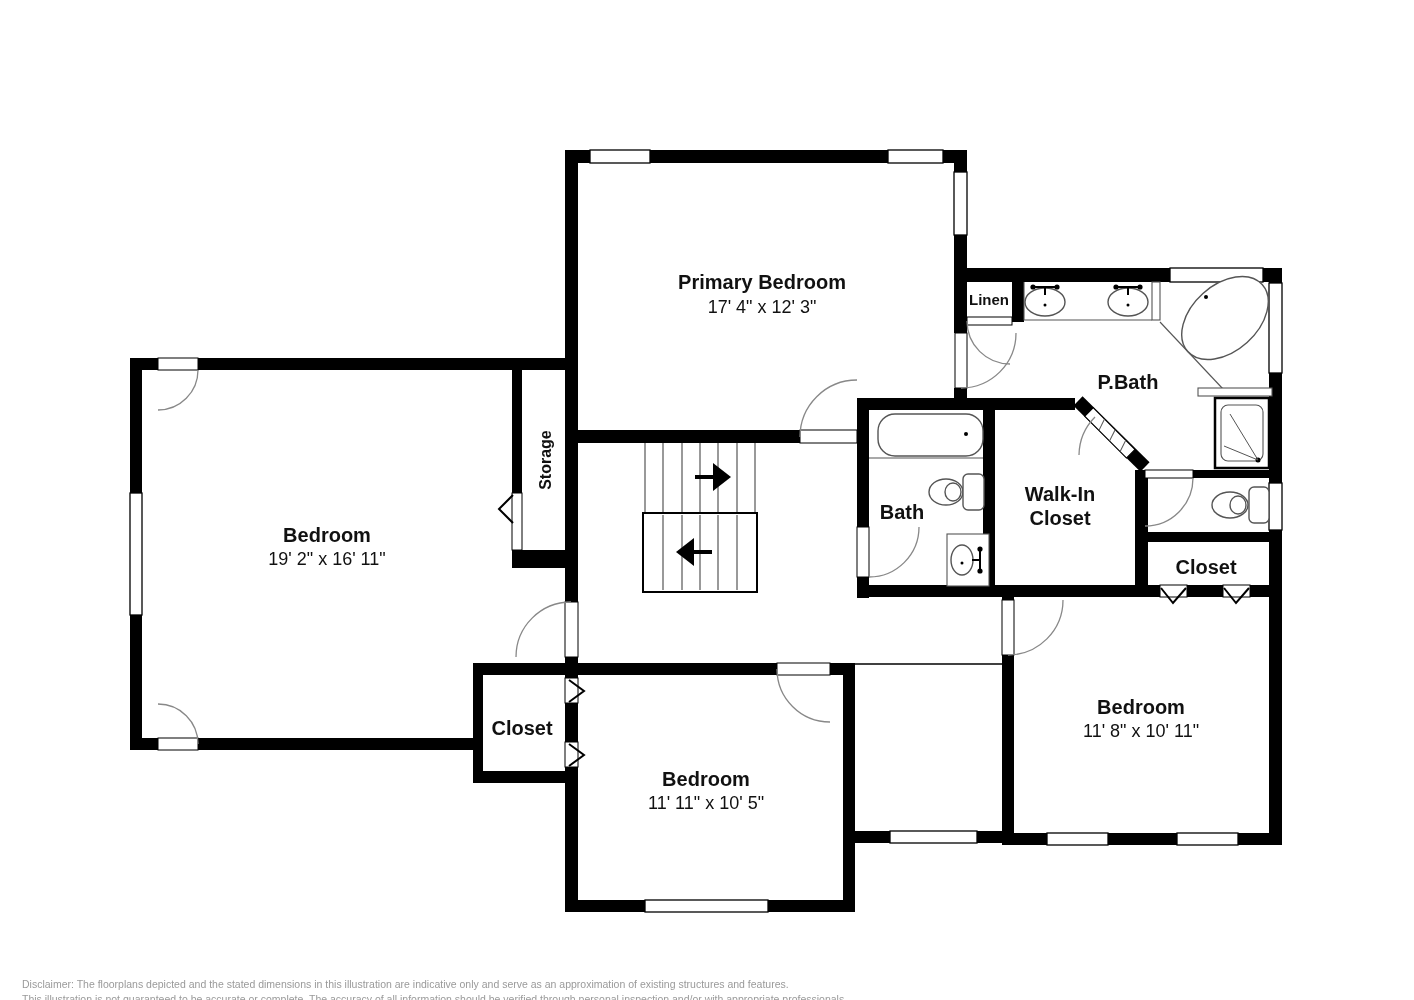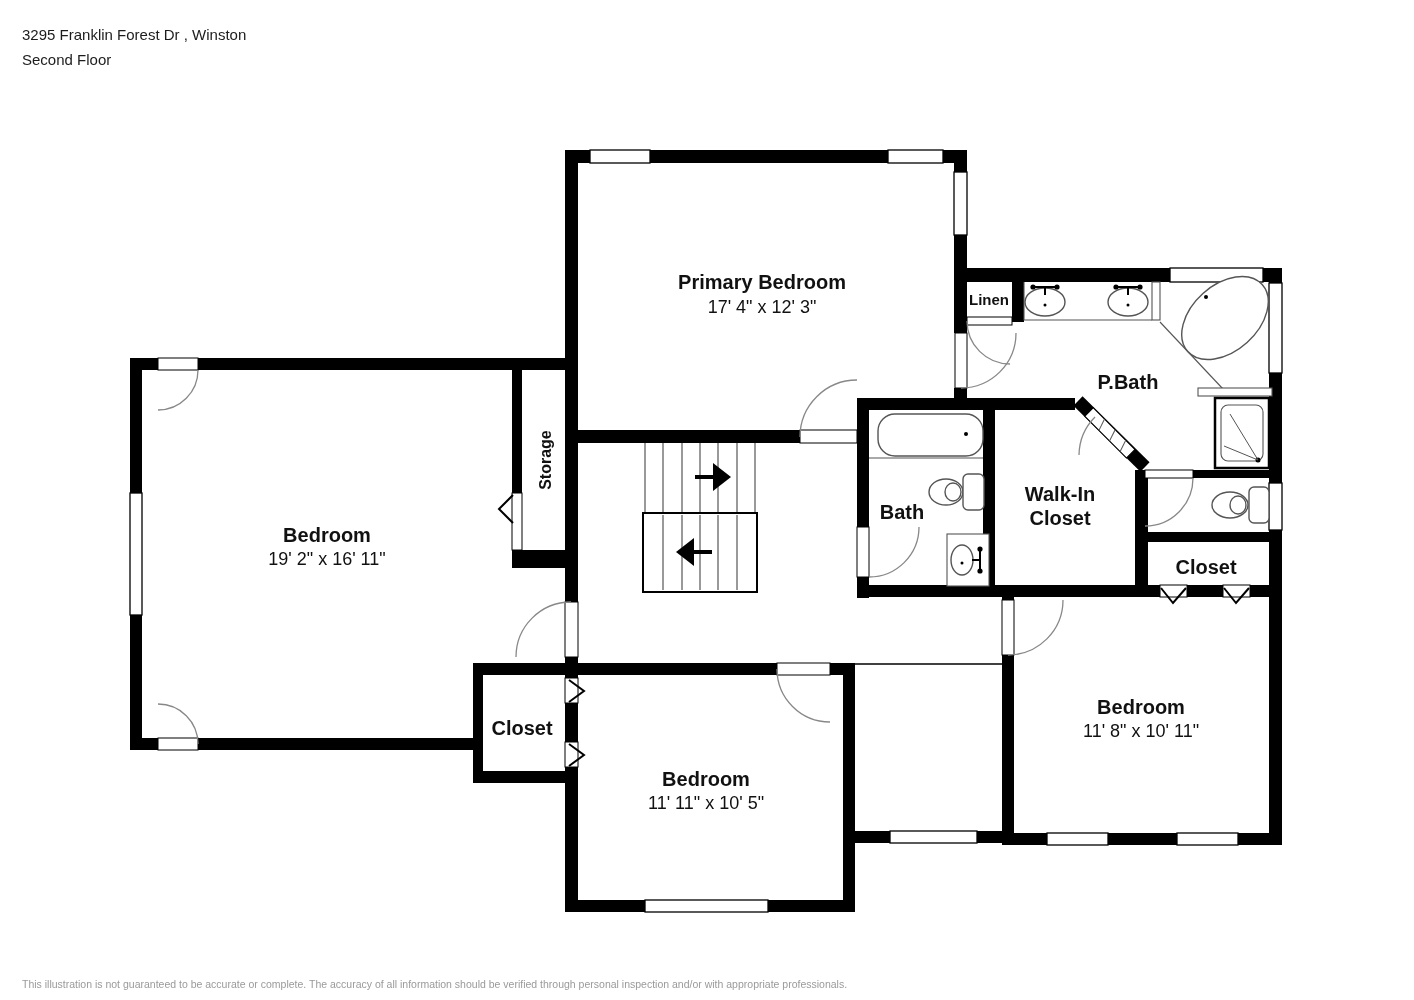--- a/index.html
+++ b/index.html
@@ -12,24 +12,20 @@
   .room-label{font-weight:bold;font-size:20px;fill:#111;}
   .room-dims{font-size:18px;fill:#111;}
   .small-label{font-weight:bold;font-size:15px;fill:#111;}
   .storage-label{font-weight:bold;font-size:16px;fill:#111;}
 </style>
 </head>
 <body>
 
 <div id="page">
 
-  <div id="header">
-    <span class="line">3295 Franklin Forest Dr , Winston</span>
-    <span class="line">Second Floor</span>
-  </div>
 
   <svg id="plan-svg" width="1414" height="1000" viewBox="0 0 1414 1000">
 
     <g fill="#000000">
 
       <rect x="130" y="358" width="28" height="12"></rect>
       <rect x="198" y="358" width="372" height="12"></rect>
       <rect x="130" y="358" width="12" height="135"></rect>
       <rect x="130" y="615" width="12" height="135"></rect>
       <rect x="130" y="738" width="28" height="12"></rect>
@@ -275,16 +271,17 @@
 
       <text class="small-label" x="989" y="305">Linen</text>
       <text class="storage-label" x="545" y="466" transform="rotate(-90 545 460)">Storage</text>
 
       <text class="room-label" x="522" y="735">Closet</text>
       <text class="room-label" x="1206" y="574">Closet</text>
     </g>
   </svg>
 
   <div id="disclaimer">
+    <div>Disclaimer: The floorplans depicted and the stated dimensions in this illustration are indicative only and serve as an approximation of existing structures and features.</div>
     <div>This illustration is not guaranteed to be accurate or complete. The accuracy of all information should be verified through personal inspection and/or with appropriate professionals.</div>
   </div>
 
 </div>
 
 </body></html>

